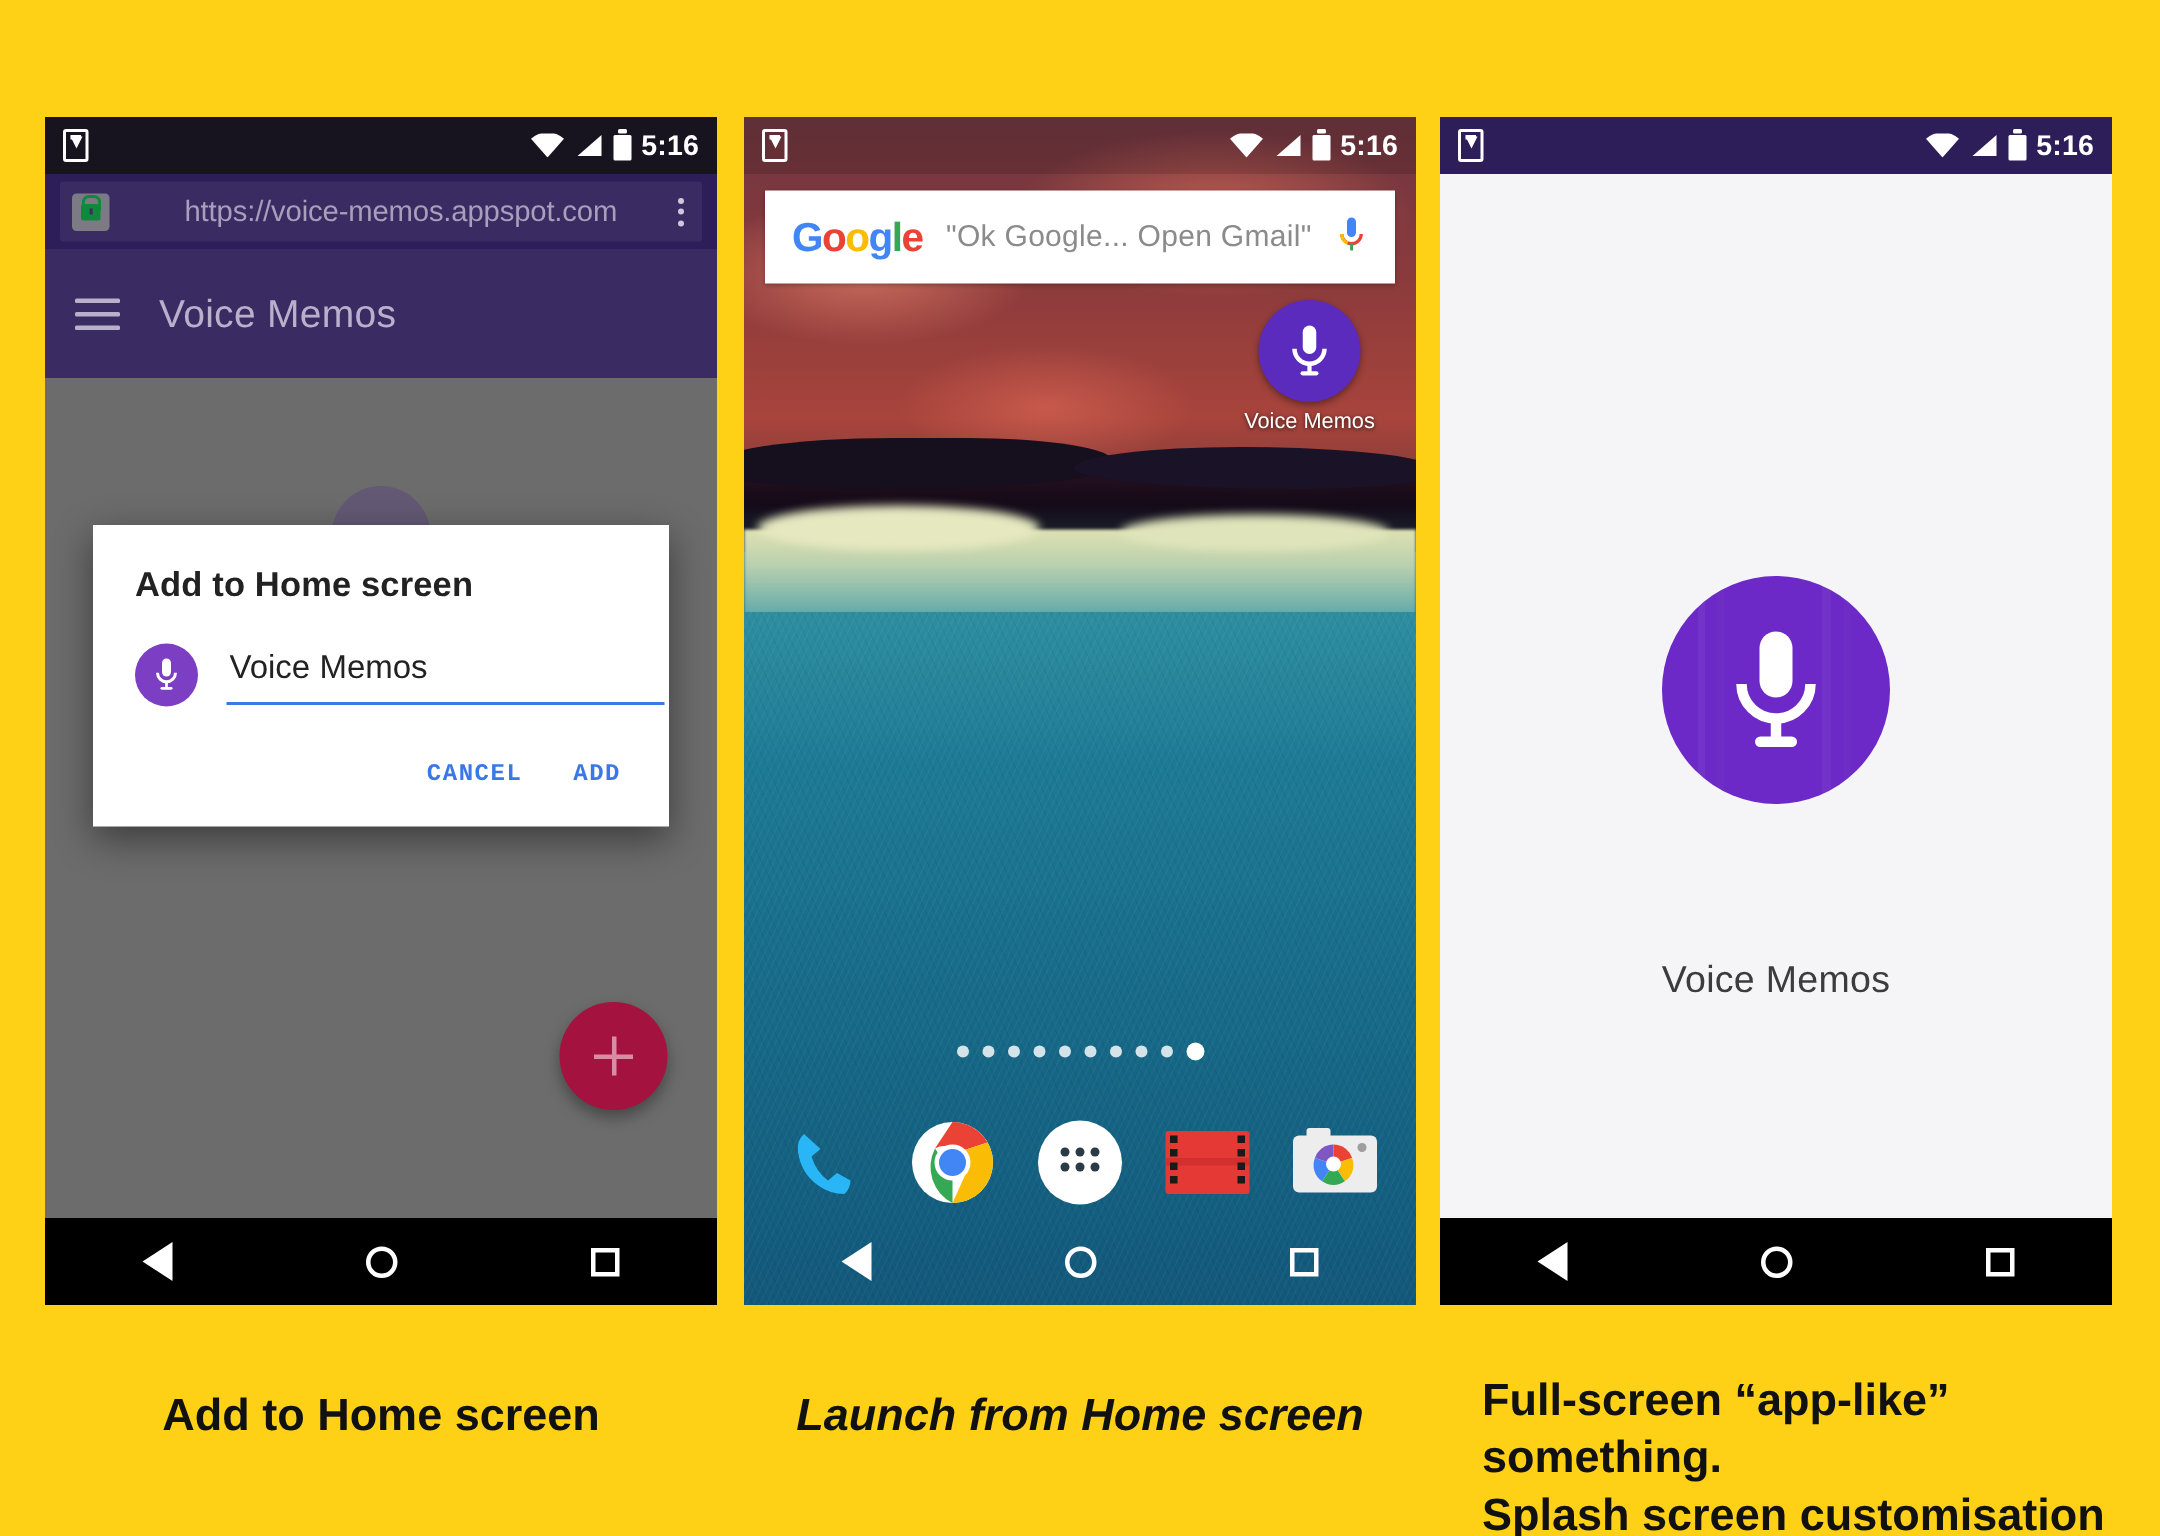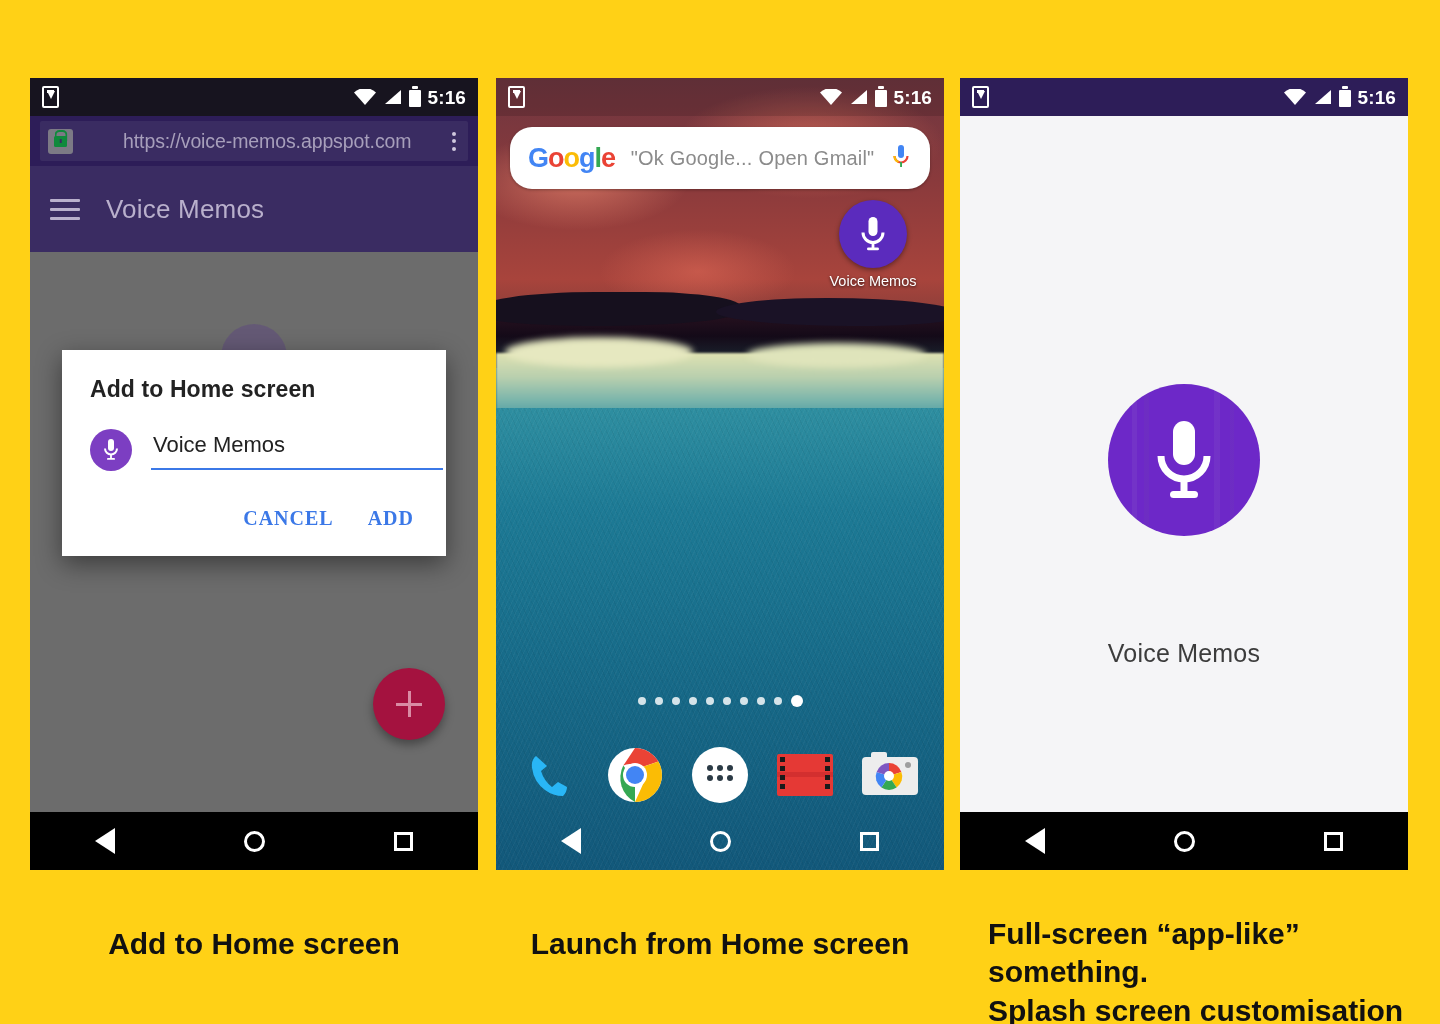--- a/index.html
+++ b/index.html
@@ -145,22 +145,22 @@
   }
   .dialog-input{
     flex:1; border:none; border-bottom:2px solid #3b78e7; background:transparent;
     font-family:"Liberation Sans",sans-serif; font-size:22px; color:#222;
     padding:2px 2px 10px 2px; outline:none;
   }
   .dialog-actions{
     display:flex; justify-content:flex-end; gap:34px; padding:30px 4px 14px 0;
   }
   .dialog-btn{
-    background:none;border:none; color:#3b78e7; font-size:20px; font-weight:700;
-    letter-spacing:1px; font-family:Liberation Serif, serif; cursor:pointer;
+    background:none;border:none; color:#3b78e7; font-size:16px; font-weight:700;
+    letter-spacing:1px; font-family:Liberation Mono, monospace; cursor:pointer;
   }
 
   
   .wallpaper{ position:absolute; inset:0; overflow:hidden; background:#15617a;}
   .wp-sky{
     position:absolute;left:0;right:0;top:0;height:258px;
     background:
       radial-gradient(ellipse 160px 70px at 18% 40%, rgba(255,150,120,.55), transparent 70%),
       radial-gradient(ellipse 190px 80px at 70% 25%, rgba(255,130,100,.5), transparent 70%),
       radial-gradient(ellipse 140px 60px at 45% 75%, rgba(230,110,90,.5), transparent 70%),
@@ -199,21 +199,21 @@
   .wp-sea-tex{
     position:absolute;inset:0;opacity:.5;
     background-image:
       repeating-linear-gradient(115deg, rgba(255,255,255,.07) 0 1px, transparent 1px 4px),
       repeating-linear-gradient(65deg, rgba(0,0,0,.08) 0 1px, transparent 1px 5px);
   }
 
   .gsearch{
     position:absolute; left:14px; right:14px; top:49px; height:62px;
     background:#fff; display:flex; align-items:center; padding:0 18px;
-    box-shadow:0 1px 3px rgba(0,0,0,.3); z-index:10;border-radius:22px;
+    box-shadow:0 1px 3px rgba(0,0,0,.3); z-index:10;
   }
   .g-logo{ font-size:27px; font-weight:700; letter-spacing:-1px; font-family:"Liberation Sans",sans-serif;}
   .g-logo .b{color:#4285F4;} .g-logo .r{color:#EA4335;} .g-logo .y{color:#FBBC05;} .g-logo .g{color:#34A853;}
   .g-hint{ flex:1; text-align:center; color:#8b8b8b; font-size:20px; letter-spacing:.2px;}
   .g-mic{ width:22px;height:30px; flex:0 0 auto;}
 
   .hs-icon{
     position:absolute; right:18px; top:122px; width:106px;
     display:flex; flex-direction:column; align-items:center; gap:5px; z-index:10;
   }
@@ -253,21 +253,21 @@
                       rgba(110,50,190,.45) 80% 83%, rgba(255,255,255,0) 83% 100%);
   }
   .splash-label{ margin-top:103px; font-size:25px; color:#3c3c3c; letter-spacing:.2px;}
 
   
   .caption{
     position:absolute; color:#111; font-size:30px; font-weight:700;
     font-family:"Liberation Sans", sans-serif; line-height:1.28;
   }
   #cap1{ left:30px;  top:925px; width:448px; text-align:center;}
-  #cap2{ left:496px; top:925px; width:448px; text-align:center;}
+  #cap2{ left:496px; top:925px; width:448px; text-align:center;font-style:italic;}
   #cap3{ left:960px; top:915px; width:460px; text-align:left; padding-left:28px;}
 </style>
 </head>
 <body>
 
 <div class="stage">
 
   <div class="phone" id="phone1">
     <div class="screen">
 

